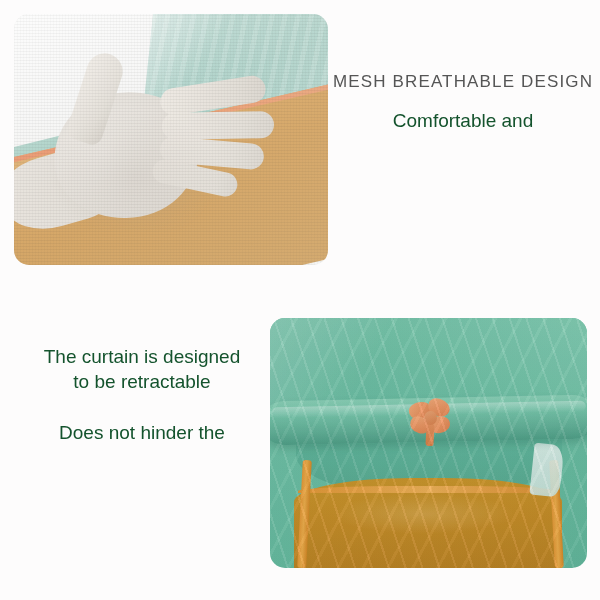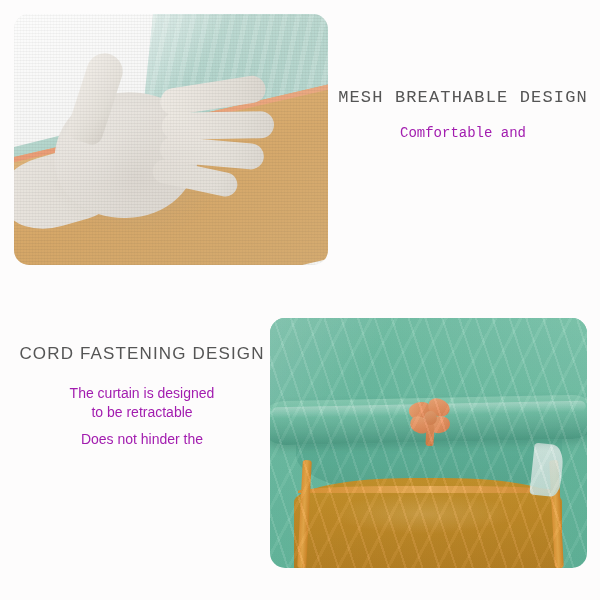--- a/index.html
+++ b/index.html
@@ -351,43 +351,43 @@
     background: linear-gradient(180deg, #ea8c59 0%, #d9793f 100%);
     border-radius: 3px;
     transform: rotate(3deg);
   }
 
   
   .text-block {
     position: absolute;
     text-align: center;
   }
-  #text-mesh  { left: 330px; top: 88px;  width: 266px; font-family: Liberation Mono, monospace; }
+  #text-mesh  { left: 330px; top: 72px;  width: 266px; }
   #text-cord  { left: 6px;   top: 344px; width: 272px; }
 
   .heading {
     font-size: 17px;
     letter-spacing: 1.15px;
     color: #555555;
     font-weight: 400;
     white-space: nowrap;
     line-height: 1.2;
   }
   #text-mesh .heading { margin: 0 0 16px 0; }
   #text-cord .heading { margin: 0 0 20px 0; }
 
   .body-line {
-    font-size: 14px;
-    color: #a21caf;
+    font-size: 19px;
+    color: #14532d;
     line-height: 1.32;
     font-weight: 400;
     white-space: nowrap;
   }
   .para { margin: 0; }
-  .para + .para { margin-top: 9px; }
+  .para + .para { margin-top: 26px; }
 </style>
 </head>
 <body>
 
 <div class="canvas">
 
   <div class="photo" id="photo-mesh">
     <div class="mesh-base"></div>
     <div class="mesh-white"></div>
 
@@ -415,21 +415,20 @@
   </div>
 
   <div class="text-block" id="text-mesh">
     <div class="heading">MESH BREATHABLE DESIGN</div>
     <div class="para">
       <div class="body-line">Comfortable and</div>
     </div>
   </div>
 
   <div class="text-block" id="text-cord">
-    <div class="heading">CORD FASTENING DESIGN</div>
     <div class="para">
       <div class="body-line">The curtain is designed</div>
       <div class="body-line">to be retractable</div>
     </div>
     <div class="para">
       <div class="body-line">Does not hinder the</div>
     </div>
   </div>
 
   <div class="photo" id="photo-cord">

